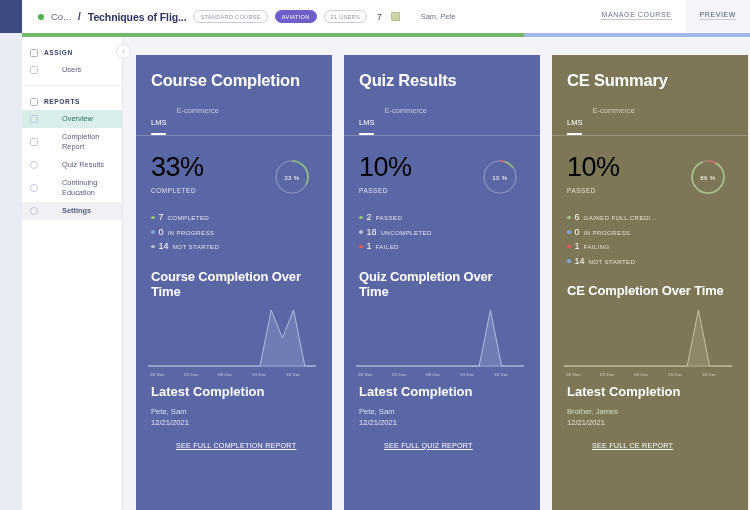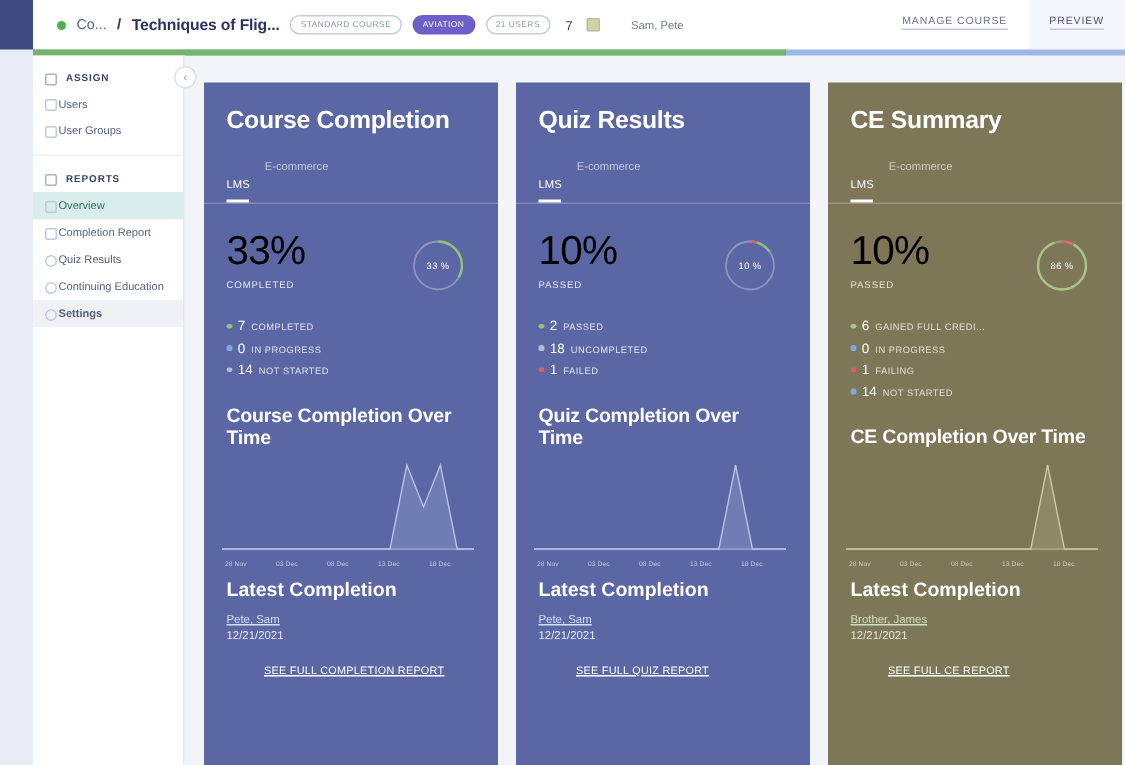--- a/index.html
+++ b/index.html
@@ -64,21 +64,21 @@
     position: absolute; left: 22px; top: 37px; width: 101px; height: 473px;
     background: #ffffff; border-right: 1px solid #e2e6ef;
   }
   .sb-group { padding: 7px 0 7px 0; border-bottom: 1px solid #edeff4; }
   .sb-group:last-child { border-bottom: none; }
   .sb-head {
     display: flex; align-items: center; gap: 6px; padding: 4px 8px;
     font-size: 6.6px; font-weight: bold; letter-spacing: 0.6px; color: #3a4266;
   }
   .sb-item {
-    display: flex; align-items: flex-end; gap: 1px; padding: 4px 8px;
+    display: flex; align-items: center; gap: 24px; padding: 4px 8px;
     font-size: 7.4px; color: #555d7d; cursor: pointer; line-height: 1.35;
   }
   .sb-item.active { background: #d9eeea; color: #2e6b63; }
   .sb-item.muted { background: #f0f1f5; font-weight: bold; }
   .ic {
     width: 8px; height: 8px; flex: none; margin-top: 0.5px;
     border: 1px solid #b9bfd4; border-radius: 1.5px; opacity: .85;
   }
   .ic.circle { border-radius: 50%; }
   .ic.solid-head { border-color: #9aa2c0; }
@@ -130,21 +130,21 @@
   .spark { padding: 6px 12px 0 12px; }
   .axis-labels { display: flex; padding: 1px 12px 0 14px; }
   .axis-labels span { font-size: 4.4px; color: #c9cde3; flex: 1; letter-spacing: 0.1px; }
   .card.olive .axis-labels span { color: #d4cfb9; }
 
   .latest-title {
     padding: 8px 15px 0 15px; font-size: 13px; font-weight: bold; color: #ffffff; line-height: 1.12;
   }
   .latest-name {
     padding: 7px 15px 0 15px; font-size: 7.6px; color: #cfe3f5;
-    text-decoration: underline; cursor: pointer;
+    cursor: pointer;
   }
   .card.olive .latest-name { color: #cfe0c6; }
   .latest-date { padding: 2px 15px 0 15px; font-size: 7.6px; color: #e6e8f4; }
   .card.olive .latest-date { color: #eae5d3; }
   .full-report {
     padding: 14px 15px 0 15px; font-size: 7.2px; letter-spacing: 0.2px;
     color: #ffffff; text-decoration: underline; cursor: pointer; margin-left: 25px;
   }
 </style>
 </head>
@@ -187,24 +187,20 @@
     <div id="sb-groups">
         <div class="sb-group">
           <div class="sb-head">
             <span class="ic solid-head"></span>
             <span>ASSIGN</span>
           </div>
           <div class="sb-item">
             <span class="ic"></span>
             <span>Users</span>
           </div>
-          <div class="sb-item">
-            <span class="ic"></span>
-            <span>User Groups</span>
-          </div>
         </div>
         <div class="sb-group">
           <div class="sb-head">
             <span class="ic solid-head"></span>
             <span>REPORTS</span>
           </div>
           <div class="sb-item active">
             <span class="ic"></span>
             <span>Overview</span>
           </div>

